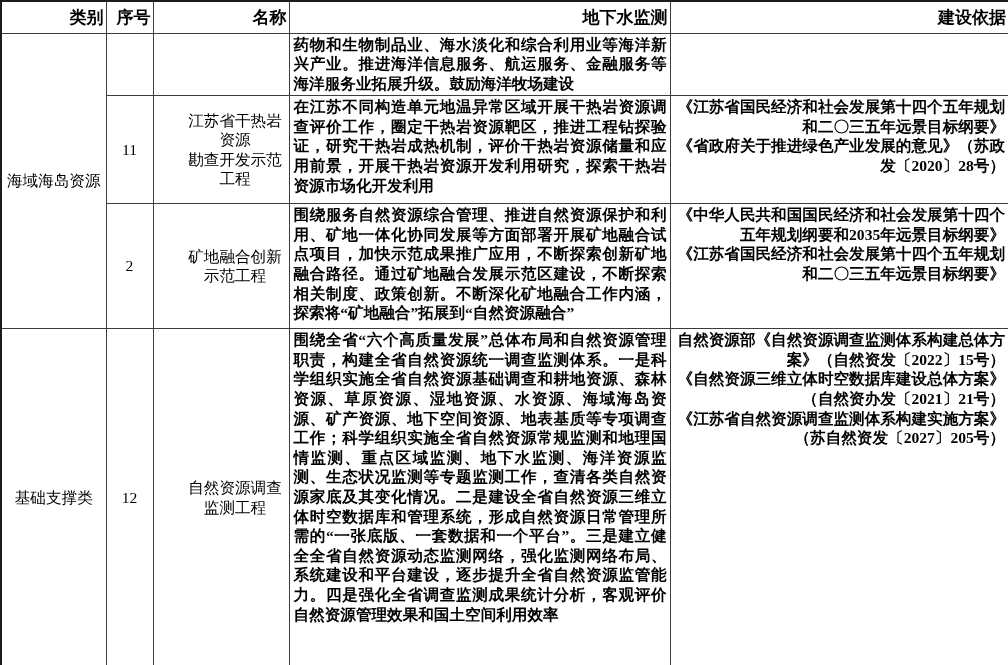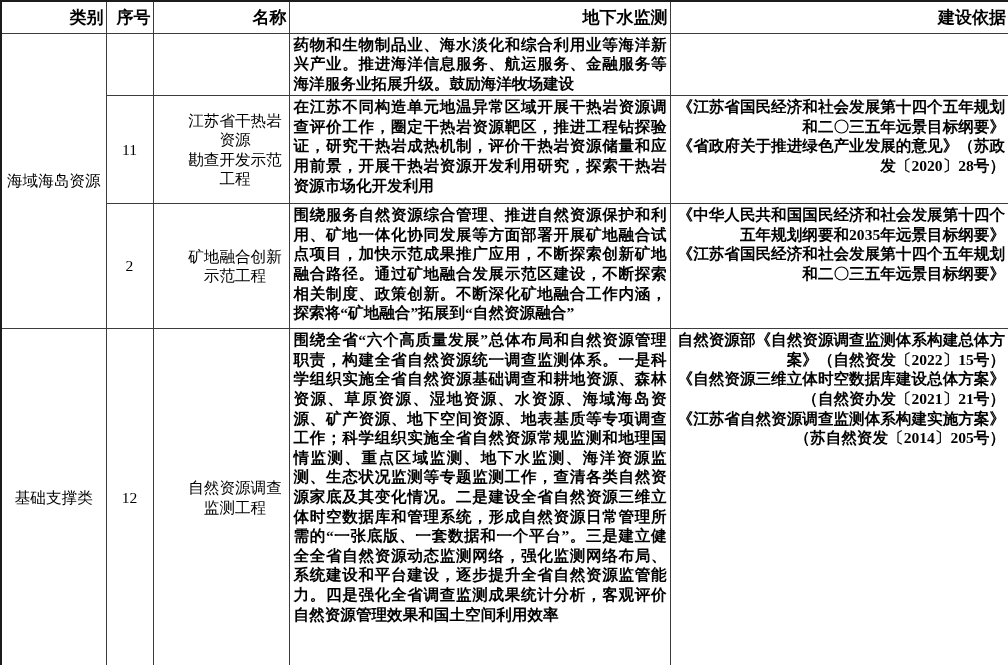--- a/index.html
+++ b/index.html
@@ -104,17 +104,17 @@
       <td class="cell-category">基础支撑类</td>
       <td class="cell-number">12</td>
       <td class="cell-name">自然资源调查
 监测工程</td>
       <td class="cell-content">
         <div>围绕全省“六个高质量发展”总体布局和自然资源管理职责，构建全省自然资源统一调查监测体系。一是科学组织实施全省自然资源基础调查和耕地资源、森林资源、草原资源、湿地资源、水资源、海域海岛资源、矿产资源、地下空间资源、地表基质等专项调查工作；科学组织实施全省自然资源常规监测和地理国情监测、重点区域监测、地下水监测、海洋资源监测、生态状况监测等专题监测工作，查清各类自然资源家底及其变化情况。二是建设全省自然资源三维立体时空数据库和管理系统，形成自然资源日常管理所需的“一张底版、一套数据和一个平台”。三是建立健全全省自然资源动态监测网络，强化监测网络布局、系统建设和平台建设，逐步提升全省自然资源监管能力。四是强化全省调查监测成果统计分析，客观评价自然资源管理效果和国土空间利用效率</div>
       </td>
       <td class="cell-basis">
         <div>自然资源部《自然资源调查监测体系构建总体方案》（自然资发〔2022〕15号）</div>
         <div>《自然资源三维立体时空数据库建设总体方案》（自然资办发〔2021〕21号）</div>
-        <div>《江苏省自然资源调查监测体系构建实施方案》（苏自然资发〔2014〕205号）</div>
+        <div>《江苏省自然资源调查监测体系构建实施方案》（苏自然资发〔2027〕205号）</div>
       </td>
     </tr>
   </tbody>
 </table>
 
 </body></html>

